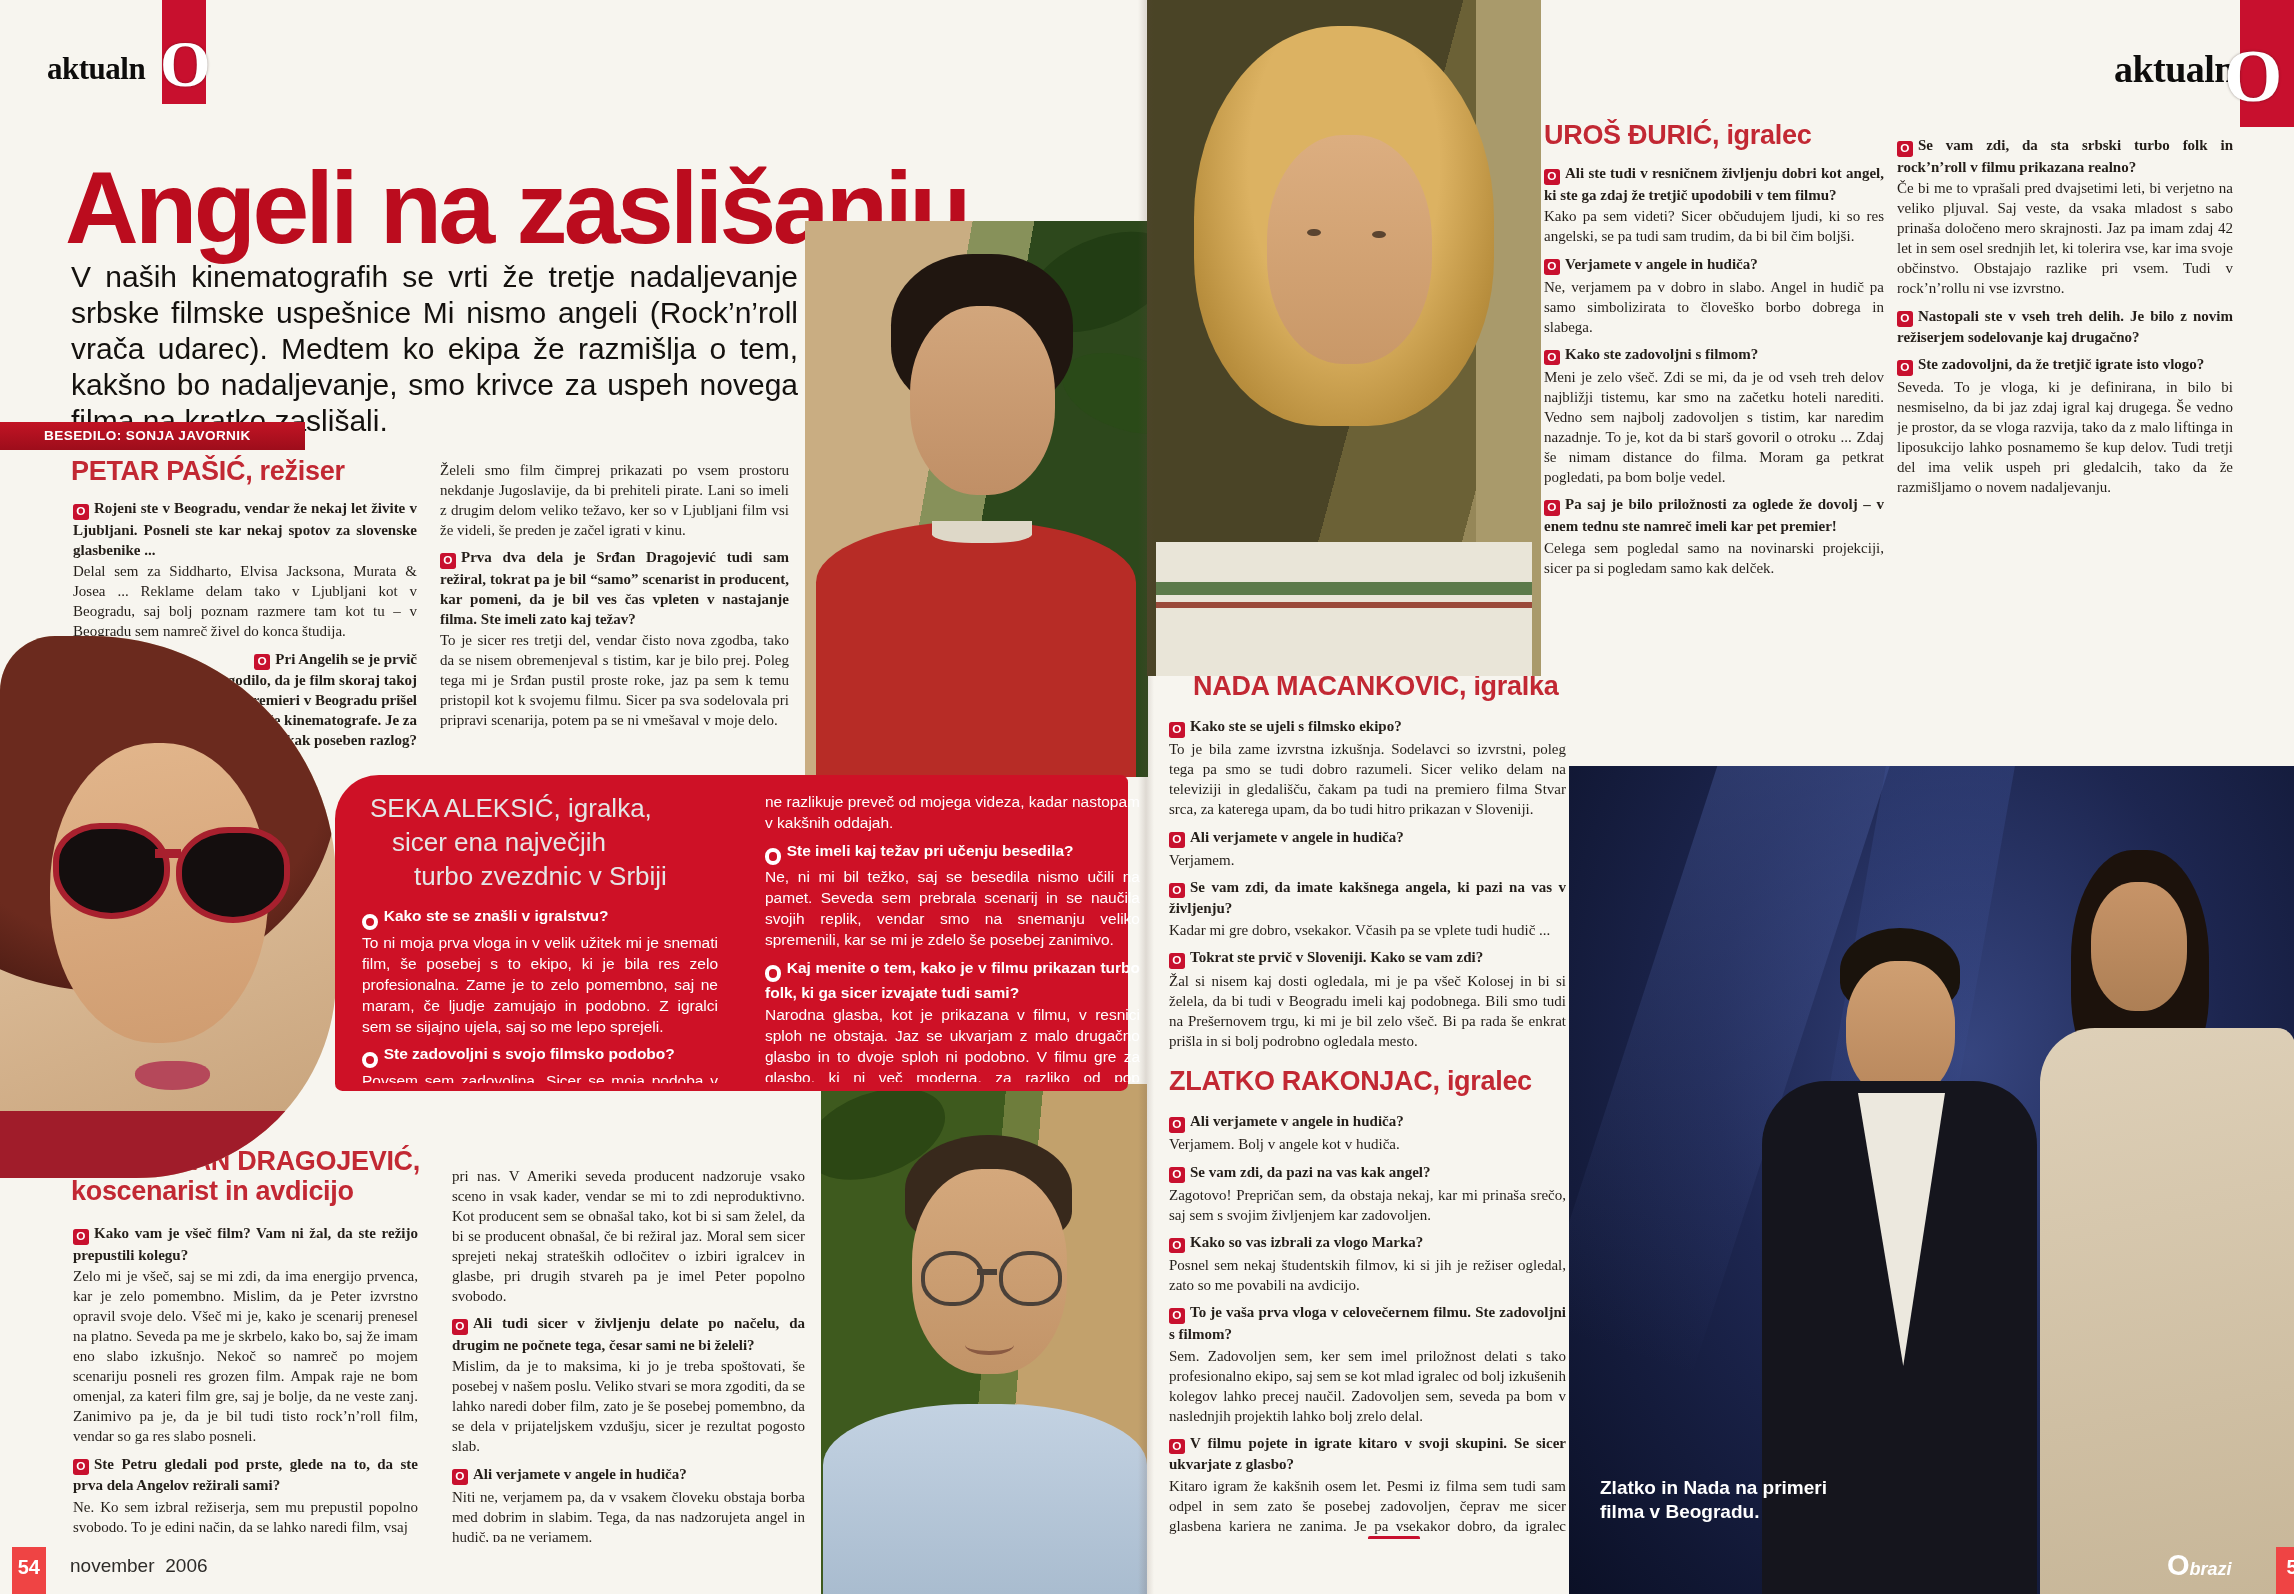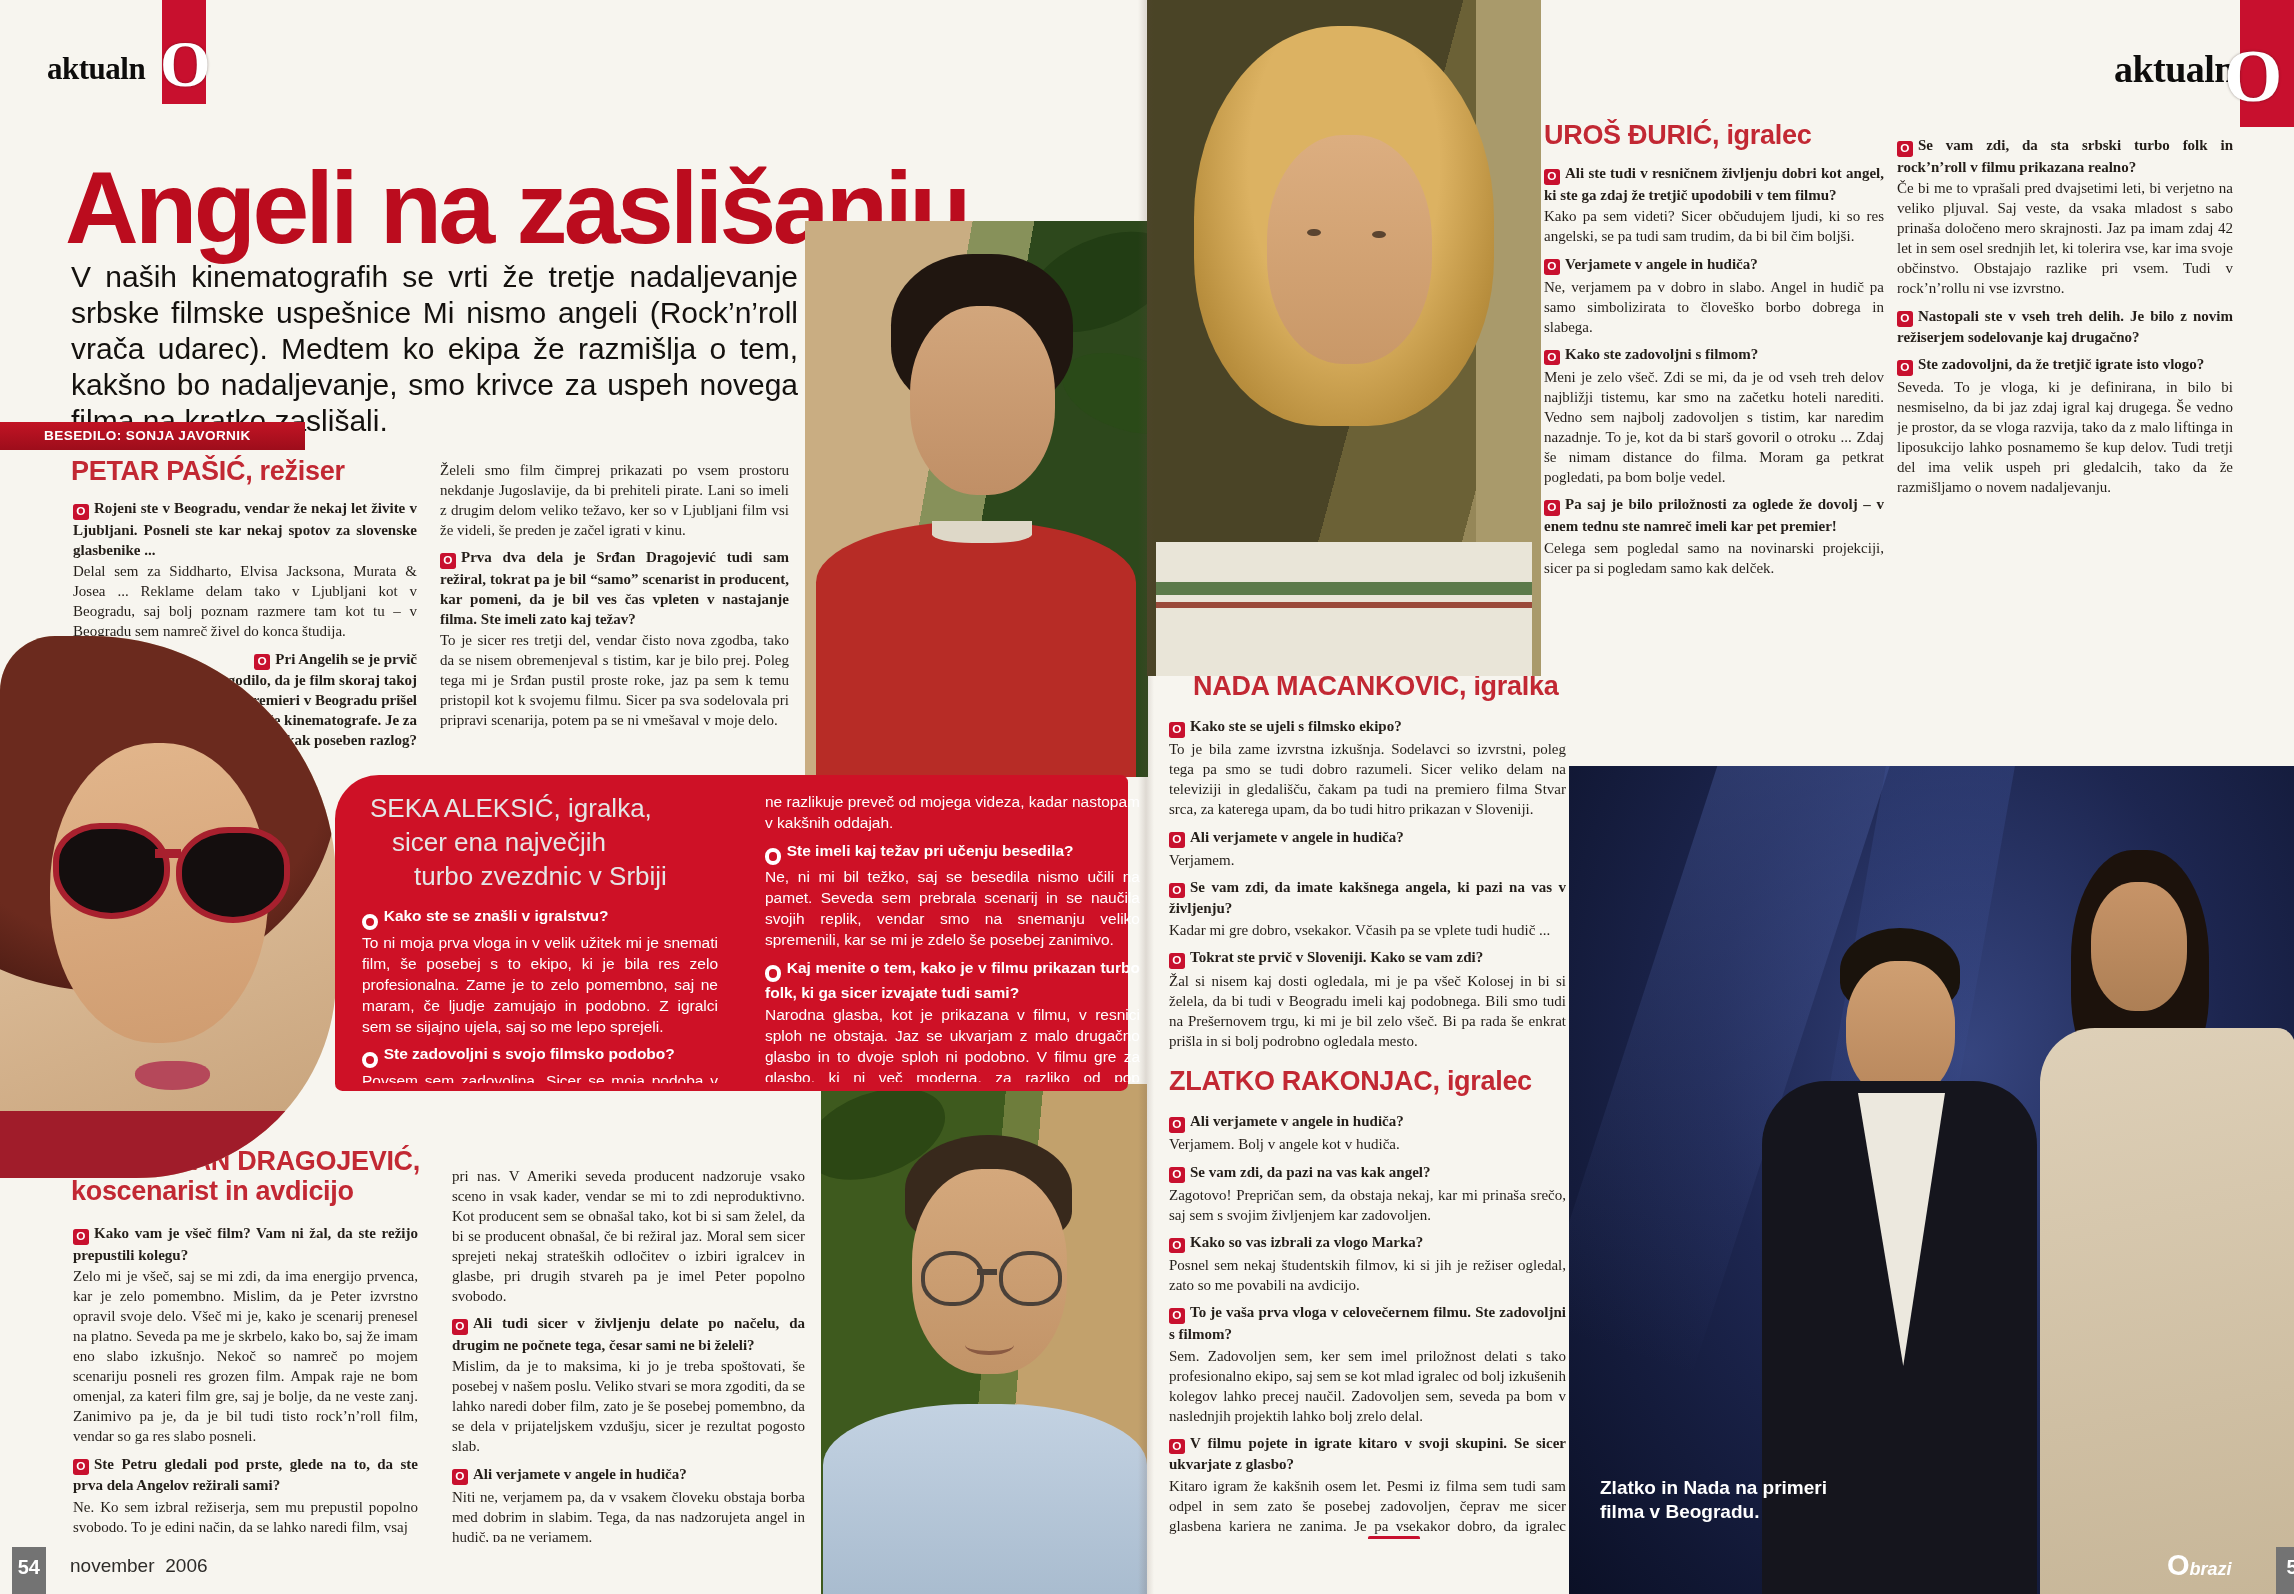--- a/index.html
+++ b/index.html
@@ -59,21 +59,21 @@
   .ph-srdjan{left:821px;top:1084px;width:326px;height:511px;
            background:linear-gradient(95deg,#3e5a1e 0 50%,#6e7d3c 50% 60%,#c2a16c 60%);}
   .ph-couple{left:1569px;top:766px;width:726px;height:828px;
            background:radial-gradient(ellipse at 55% 35%,#36457f 0%,#1d2650 45%,#0b1026 100%);}
   
   .photo-caption{position:absolute;left:1600px;top:1476px;font-size:19px;line-height:23.6px;
                  font-weight:bold;color:#fff;z-index:5;}
   .brand-logo{position:absolute;left:2167px;top:1549px;color:#fff;font-weight:bold;font-size:18px;
               font-style:italic;z-index:6;}
   .brand-logo::first-letter{font-size:29px;font-style:normal;}
-  .folio{position:absolute;background:#737373;color:#fff;font-size:20px;font-weight:bold;
+  .folio{position:absolute;background:#ef4444;color:#fff;font-size:20px;font-weight:bold;
          text-align:center;line-height:40px;z-index:6;}
   .folio.left{left:11.8px;top:1547px;width:34px;height:47px;}
   .folio.right{left:2252px;top:1547px;width:43px;height:47px;margin-left:24px;}
   .date-text{position:absolute;left:70px;top:1555px;font-size:19px;color:#2e2c29;word-spacing:5.5px;z-index:6;}
   .endlogo{display:inline-block;background:#c8102e;color:#fff;font-family:"Liberation Sans",sans-serif;
            font-size:11.8px;font-weight:bold;font-style:italic;padding:0.9px 6.4px 1.8px 4.5px;border-radius:1.8px;
            margin-left:7.3px;vertical-align:0.9px;}
   .endlogo::first-letter{font-size:17.3px;font-style:normal;}
   .gutter{position:absolute;left:1138px;top:0;width:16.4px;height:1595px;z-index:4;
           background:linear-gradient(90deg,rgba(0,0,0,0),rgba(90,70,60,.16) 50%,rgba(0,0,0,0));}

